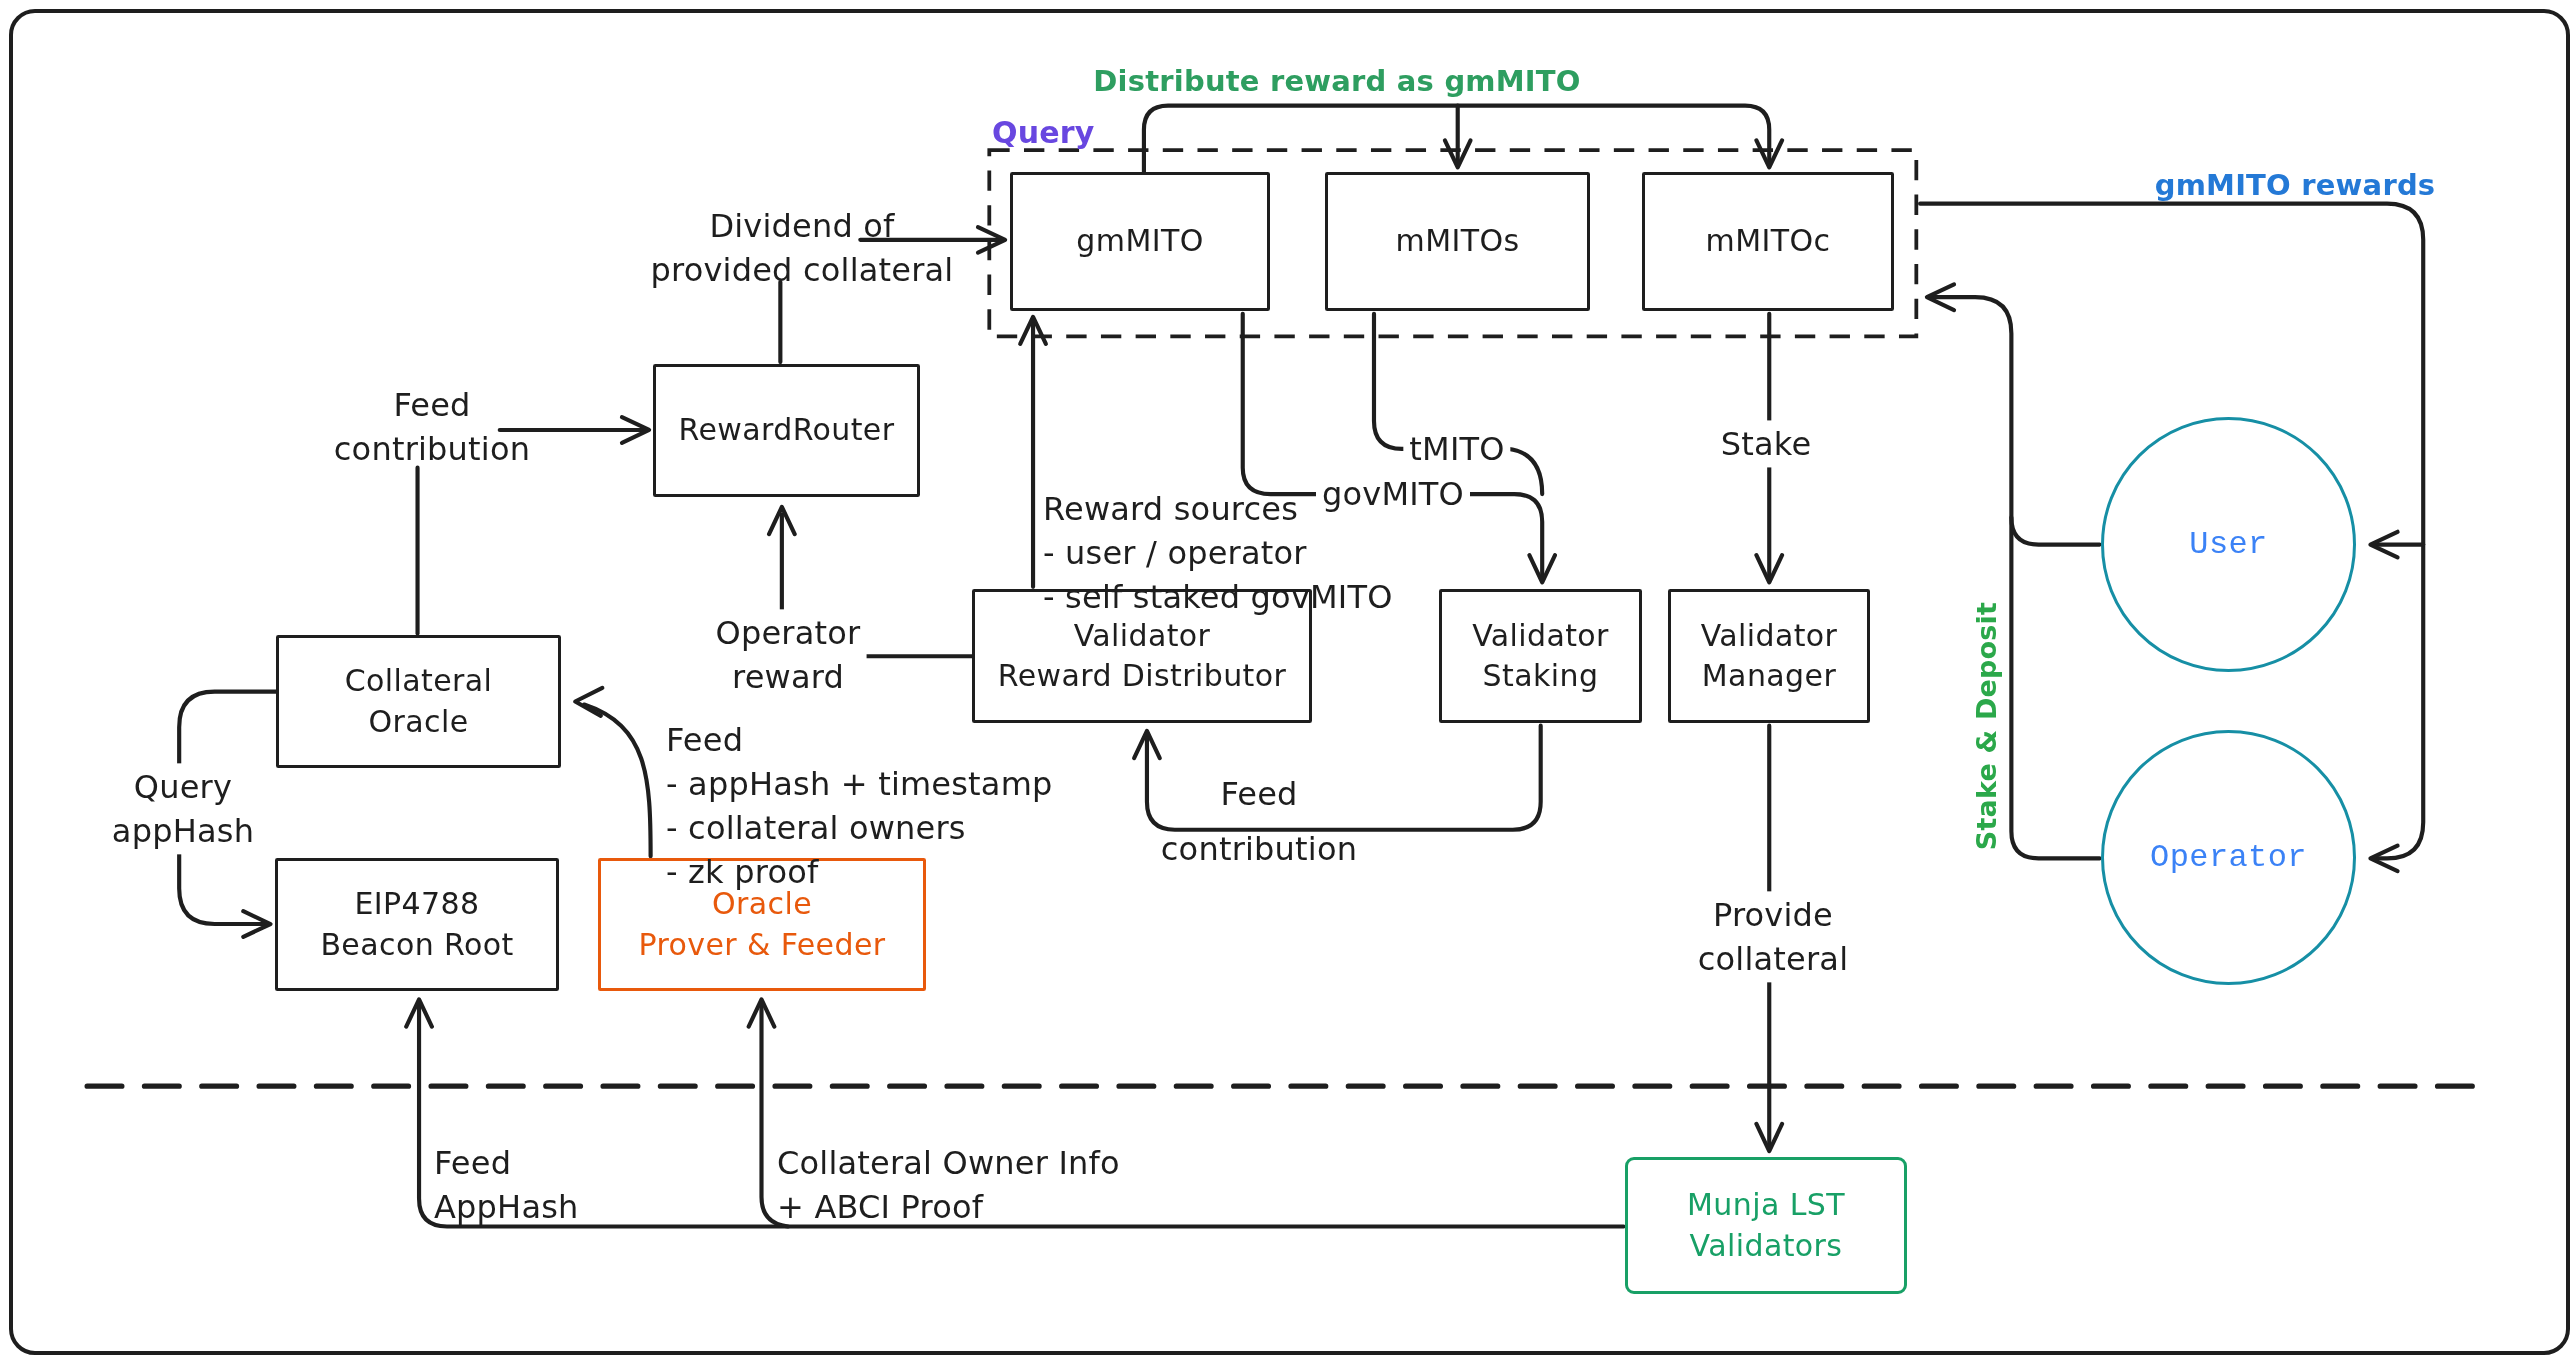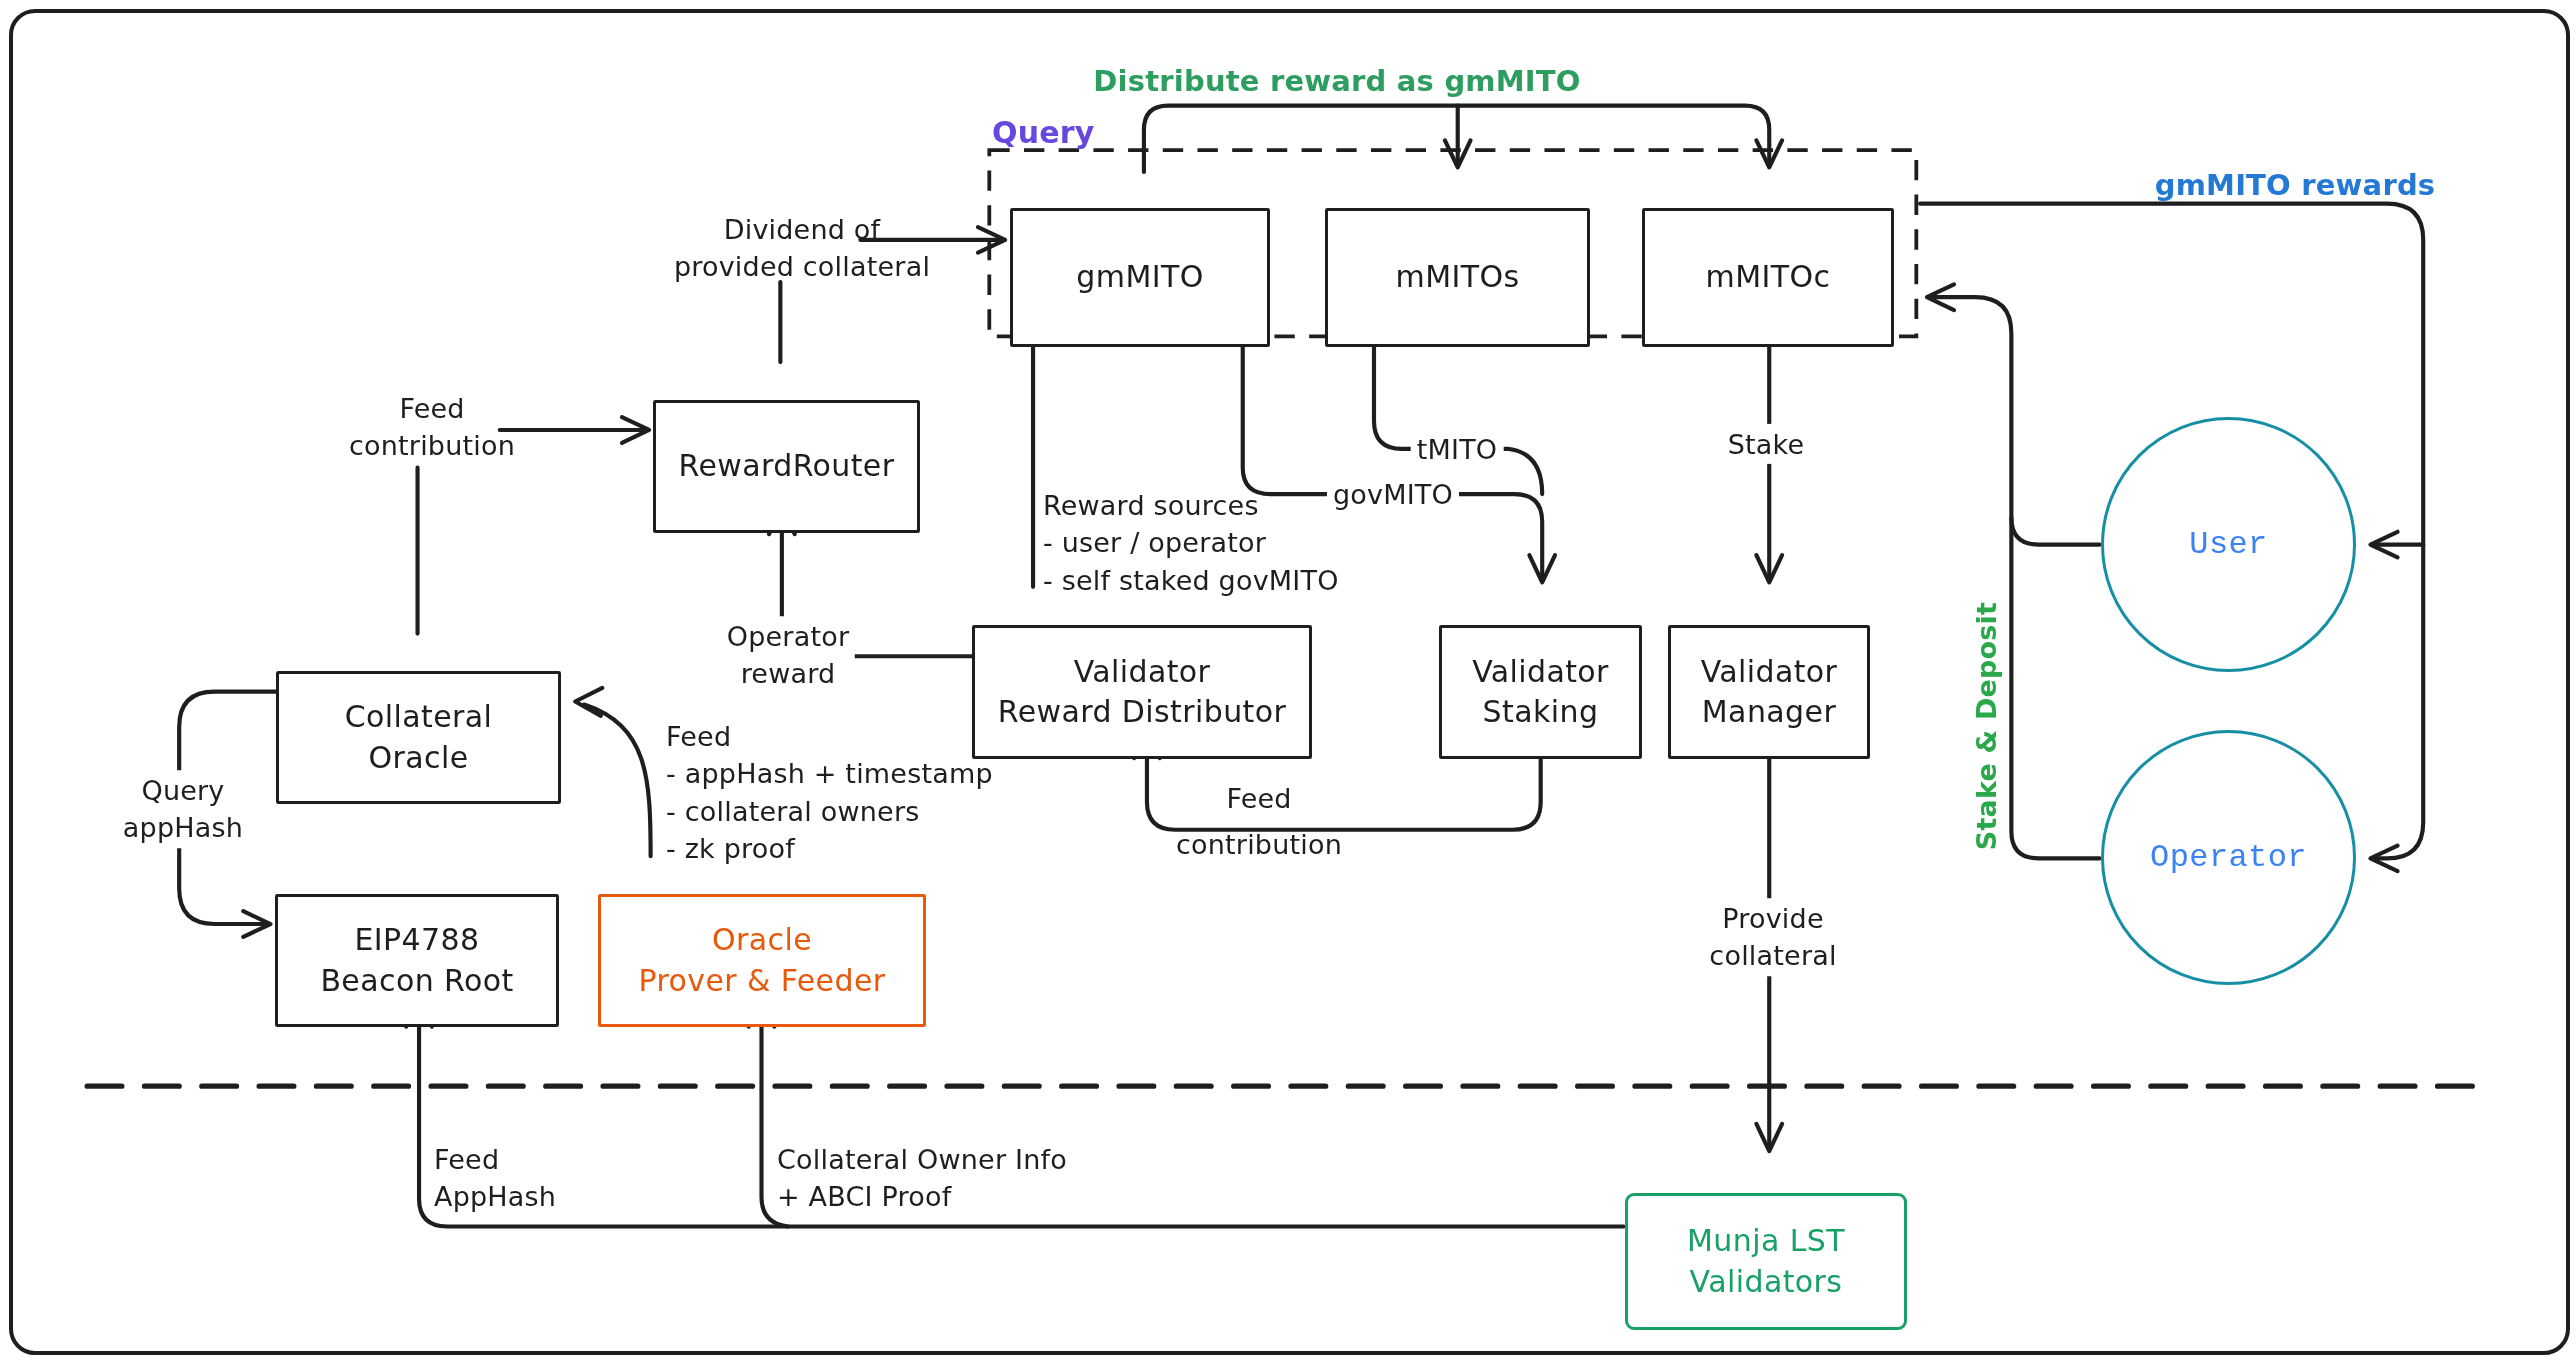--- a/index.html
+++ b/index.html
@@ -12,31 +12,31 @@
     border:4.5px solid #1e1e1e; border-radius:26px;
   }
   svg.wires{position:absolute; left:0; top:0; width:2576px; height:1360px;}
   svg.wires path{fill:none; stroke:#1e1e1e; stroke-width:5.5; stroke-linecap:round; stroke-linejoin:round;}
   svg.wires path.dash-sep{stroke-width:7; stroke-dasharray:46 30;}
   svg.wires rect.vaultbox{fill:none; stroke:#1e1e1e; stroke-width:5; stroke-dasharray:27 19;}
 
   .node{
     position:absolute; border:3.8px solid #1e1e1e; border-radius:2.3px; background:#ffffff;
     display:flex; align-items:center; justify-content:center; text-align:center;
-    font-size:30px; line-height:1.35; white-space:pre-line; letter-spacing:0.4px;margin-top:36px;
+    font-size:30px; line-height:1.35; white-space:pre-line; letter-spacing:0.4px;
   }
   .node.orange{border-color:#e8590c; color:#e8590c;}
   .node.green{border-color:#18a066; color:#18a066;}
   .circle{
     position:absolute; border:3.8px solid #168fa5; color:#3b82f6; border-radius:50%;
     background:#ffffff; display:flex; align-items:center; justify-content:center;
     font-size:32px; letter-spacing:0.4px;font-family:Liberation Mono, monospace;
   }
   .lbl{
-    position:absolute; font-size:27px; line-height:1.38; white-space:pre-line;
+    position:absolute; font-size:32px; line-height:1.38; white-space:pre-line;
     letter-spacing:0.2px;
   }
   .lbl.center{transform:translate(-50%,-50%); text-align:center;}
   .lbl.bg{background:#ffffff; padding:1.5px 6px;}
   .lbl.green{color:#2e9e60;}
   .lbl.blue{color:#2479d6; font-weight:bold;}
   .lbl.purple{color:#6847e0; font-weight:bold; font-size:30px;}
   .lbl.big{font-size:29px; font-weight:bold;}
   .lbl.stakedep{color:#2ba84a; font-weight:bold; font-size:27px;
     transform:translate(-50%,-50%) rotate(-90deg); white-space:nowrap;}

